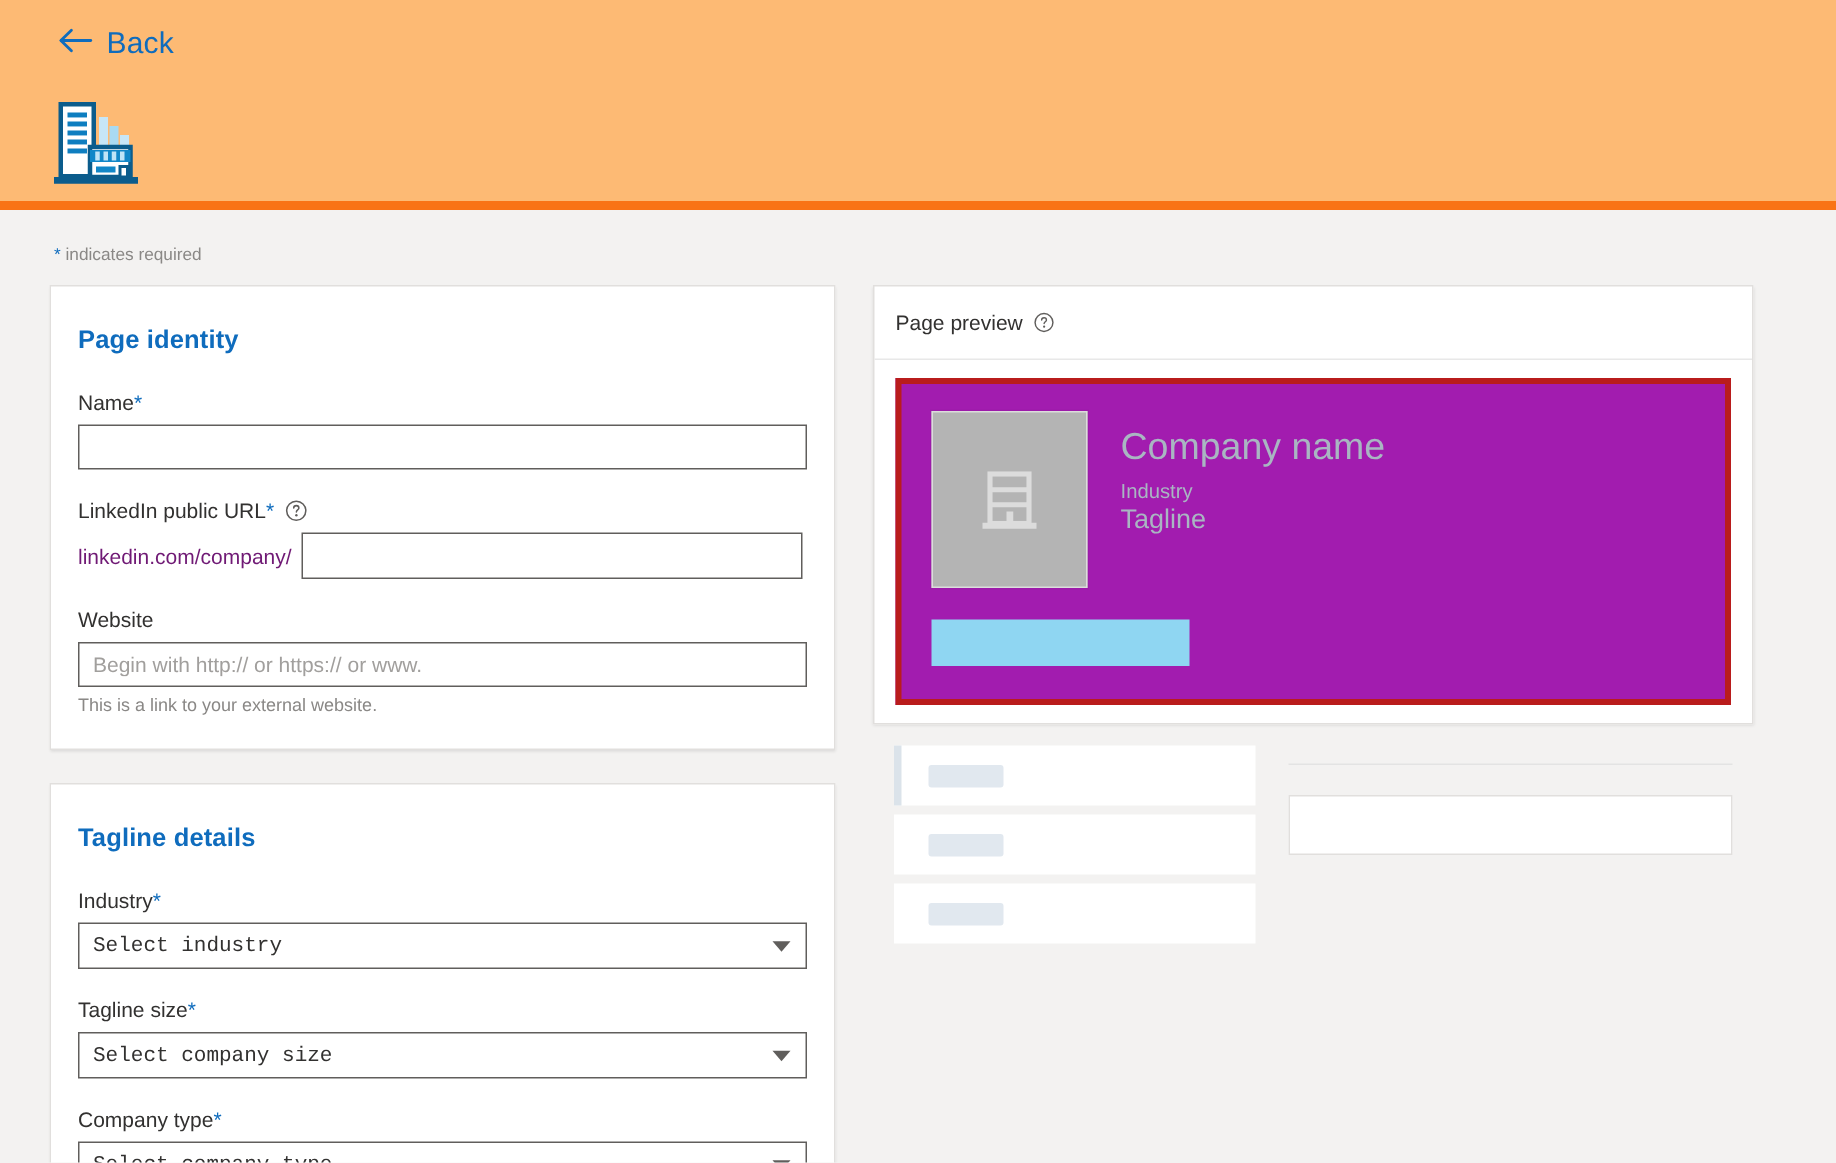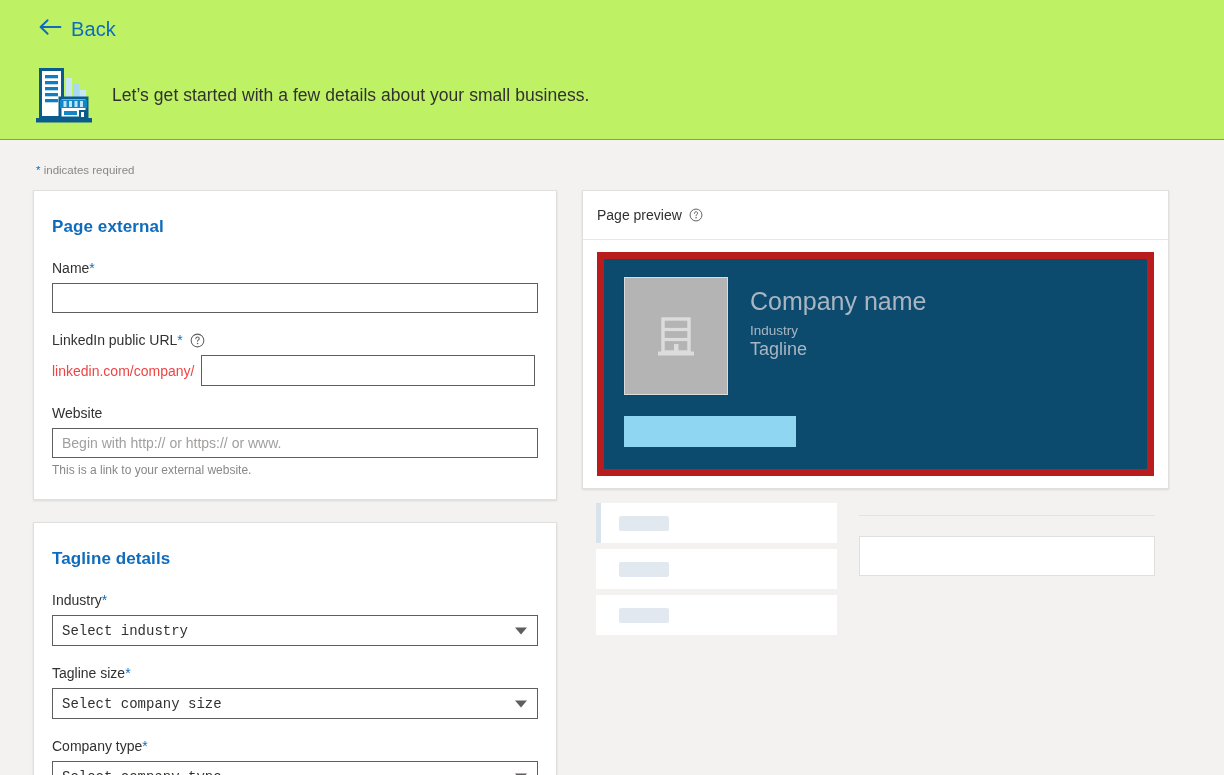--- a/index.html
+++ b/index.html
@@ -8,24 +8,24 @@
     width: 1224px;
     height: 775px;
     overflow: hidden;
     background: #f3f2f1;
     font-family: "Liberation Sans", sans-serif;
     -webkit-font-smoothing: antialiased;
   }
 
   
   .page-header {
-    background: #bef264;
+    background: #fdba74;
     height: 140px;
     position: relative;
-    border-bottom: 1px solid #f97316;
+    border-bottom: 6px solid #f97316;
   }
   .back-link {
     position: absolute;
     left: 38px;
     top: 18px;
     display: flex;
     align-items: center;
     gap: 9px;
     color: #0f6cbd;
     font-size: 20px;
@@ -127,21 +127,21 @@
     color: #323130;
     padding: 0 9px;
     outline: none;
     border-radius: 0;
   }
   .text-input::placeholder { color: #a19f9d; }
 
   .url-row { display: flex; align-items: center; }
   .url-prefix {
     font-size: 14px;
-    color: #ef4444;
+    color: #701a75;
     white-space: nowrap;
     padding-right: 7px;
   }
   .url-row .text-input { width: 334px; flex: 0 0 334px; height: 31px; }
 
   .field-hint {
     font-size: 12px;
     color: #8a8886;
     margin-top: 5px;
   }
@@ -185,22 +185,22 @@
     align-items: center;
     padding: 16px 14px;
     font-size: 14px;
     color: #323130;
     border-bottom: 1px solid #e8e8e8;
   }
   .preview-head .help-icon { margin-left: 7px; }
 
   .preview-card {
     margin: 12px 14px 12px 14px;
-    border: 7px solid #b91c1c;
-    background: #0c4a6e;
+    border: 4px solid #b91c1c;
+    background: #a21caf;
     padding: 18px 20px 22px 20px;
     min-height: 186px;
   }
   .preview-top { display: flex; gap: 22px; }
   .logo-ph {
     width: 104px; height: 118px;
     background: #b4b4b4;
     border: 1px solid #dcdcdc;
     box-shadow: 0 0 0 1px rgba(0,0,0,.03);
     display: flex; align-items: center; justify-content: center;
@@ -313,36 +313,35 @@
         <rect x="27.5" y="37" width="3" height="6" fill="#bfe4f7"></rect>
         <rect x="33" y="37" width="3" height="6" fill="#bfe4f7"></rect>
         <rect x="38.5" y="37" width="3" height="6" fill="#bfe4f7"></rect>
         <rect x="44" y="37" width="3" height="6" fill="#bfe4f7"></rect>
         <rect x="28" y="47" width="13" height="4" fill="#1287c8"></rect>
         <rect x="44" y="47" width="5" height="7" fill="#ffffff" stroke="#0b5c8c" stroke-width="2"></rect>
 
         <rect x="0" y="54" width="56" height="4.5" fill="#0b5c8c"></rect>
       </svg>
     </span>
-    <span class="header-text">Let’s get started with a few details about your small business.</span>
   </div>
 </div>
 
 <div class="body-area">
 
   <div class="required-note">
     <span class="star">*</span><span> indicates required</span>
   </div>
 
   <div class="columns">
 
     <div class="col-left">
 
       <div class="card">
-        <h2 class="card-title">Page external</h2>
+        <h2 class="card-title">Page identity</h2>
 
         <div class="field">
           <label class="field-label">
             <span>Name</span>
               <span class="star">*</span>
           </label>
           <input class="text-input" type="text" value="" style="">
         </div>
 
         <div class="field">

